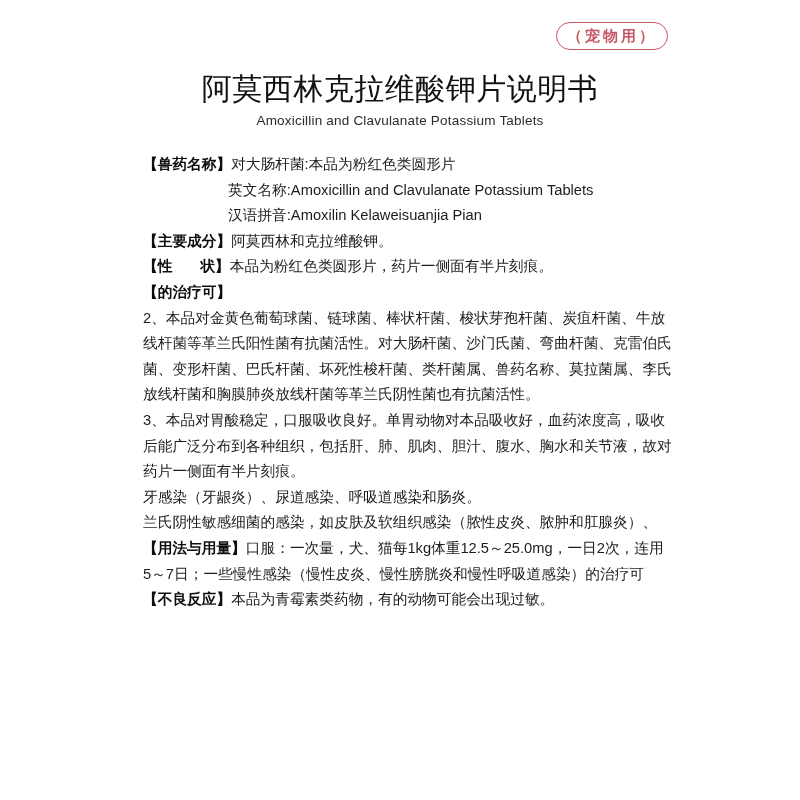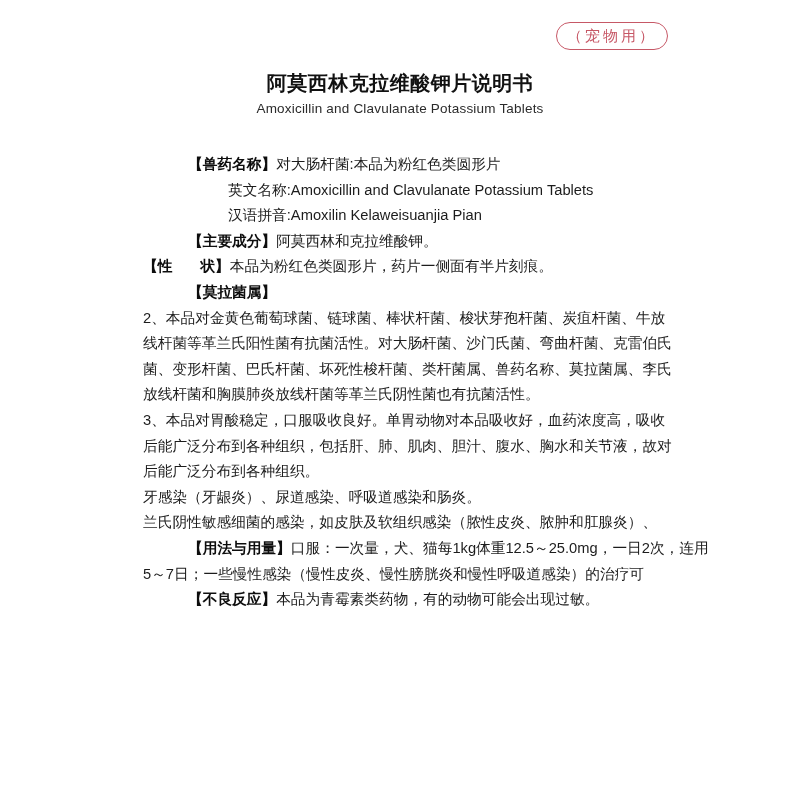--- a/index.html
+++ b/index.html
@@ -34,33 +34,34 @@
     border: 1.6px solid #c24a5a;
     border-radius: 16px;
     color: #c24a5a;
     font-size: 15px;
     line-height: 1;
     padding: 5px 10px 6px 10px;
     letter-spacing: 3px;
     white-space: nowrap;
     font-family: "Liberation Sans", "DejaVu Sans", sans-serif;
     opacity: 0.92;
+    font-weight: bold;
   }
 
   
   .title-block {
     position: absolute;
     top: 72px;
     left: 0;
     width: 800px;
     text-align: center;
   }
   .title-cn {
-    font-size: 20px;
-    font-weight: bold;
+    font-size: 30px;
+    font-weight: normal;
     letter-spacing: 0.5px;
     color: #111111;
     line-height: 1.15;
   }
   .title-en {
     margin-top: 6px;
     font-size: 13.5px;
     color: #2b2b2b;
     letter-spacing: 0.2px;
     font-weight: normal;
@@ -82,21 +83,20 @@
   }
 
   .line {
     display: block;
     white-space: nowrap;
   }
 
   .hdr {
     font-weight: bold;
     color: #0d0d0d;
-    margin-left: 45px;
   }
   
   .hdr-wide {
     font-weight: bold;
     color: #0d0d0d;
     letter-spacing: 0px;
   }
   .spacer-2 {
     display: inline-block;
     width: 28px;
@@ -142,34 +142,34 @@
 
     <div class="sec">
       <div class="line"><span class="hdr">【主要成分】</span><span>阿莫西林和克拉维酸钾。</span></div>
     </div>
 
     <div class="sec">
       <div class="line"><span class="hdr-wide">【性</span><span class="spacer-2"></span><span class="hdr-wide">状】</span><span>本品为粉红色类圆形片，药片一侧面有半片刻痕。</span></div>
     </div>
 
     <div class="sec">
-      <div class="line"><span class="hdr">【莫拉菌属】</span></div>
+      <div class="line"><span class="hdr">【的治疗可】</span></div>
 
 
       <div class="para">
         <span class="line">2、本品对金黄色葡萄球菌、链球菌、棒状杆菌、梭状芽孢杆菌、炭疽杆菌、牛放</span>
         <span class="line">线杆菌等革兰氏阳性菌有抗菌活性。对大肠杆菌、沙门氏菌、弯曲杆菌、克雷伯氏</span>
         <span class="line">菌、变形杆菌、巴氏杆菌、坏死性梭杆菌、类杆菌属、兽药名称、莫拉菌属、李氏</span>
         <span class="line">放线杆菌和胸膜肺炎放线杆菌等革兰氏阴性菌也有抗菌活性。</span>
       </div>
 
       <div class="para">
         <span class="line">3、本品对胃酸稳定，口服吸收良好。单胃动物对本品吸收好，血药浓度高，吸收</span>
         <span class="line">后能广泛分布到各种组织，包括肝、肺、肌肉、胆汁、腹水、胸水和关节液，故对</span>
-        <span class="line">后能广泛分布到各种组织。</span>
+        <span class="line">药片一侧面有半片刻痕。</span>
       </div>
     </div>
 
     <div class="sec">
       <div class="line">牙感染（牙龈炎）、尿道感染、呼吸道感染和肠炎。</div>
       <div class="line">兰氏阴性敏感细菌的感染，如皮肤及软组织感染（脓性皮炎、脓肿和肛腺炎）、</div>
     </div>
 
     <div class="sec">
       <div class="line"><span class="hdr">【用法与用量】</span><span>口服：一次量，犬、猫每1kg体重12.5～25.0mg，一日2次，连用</span></div>

